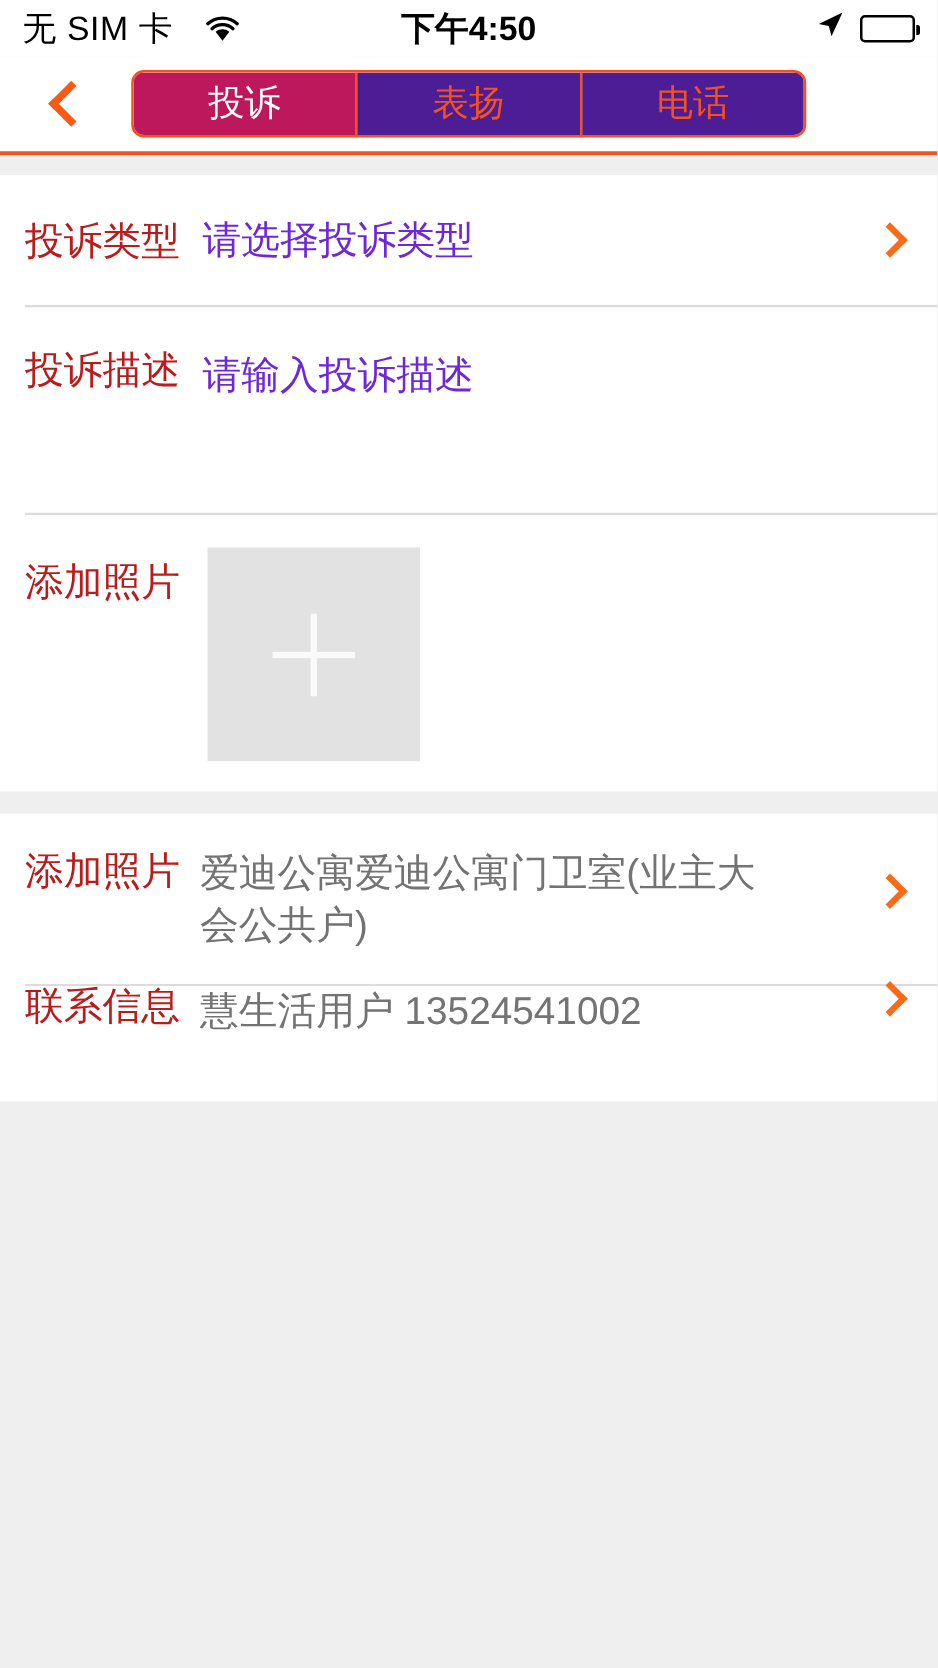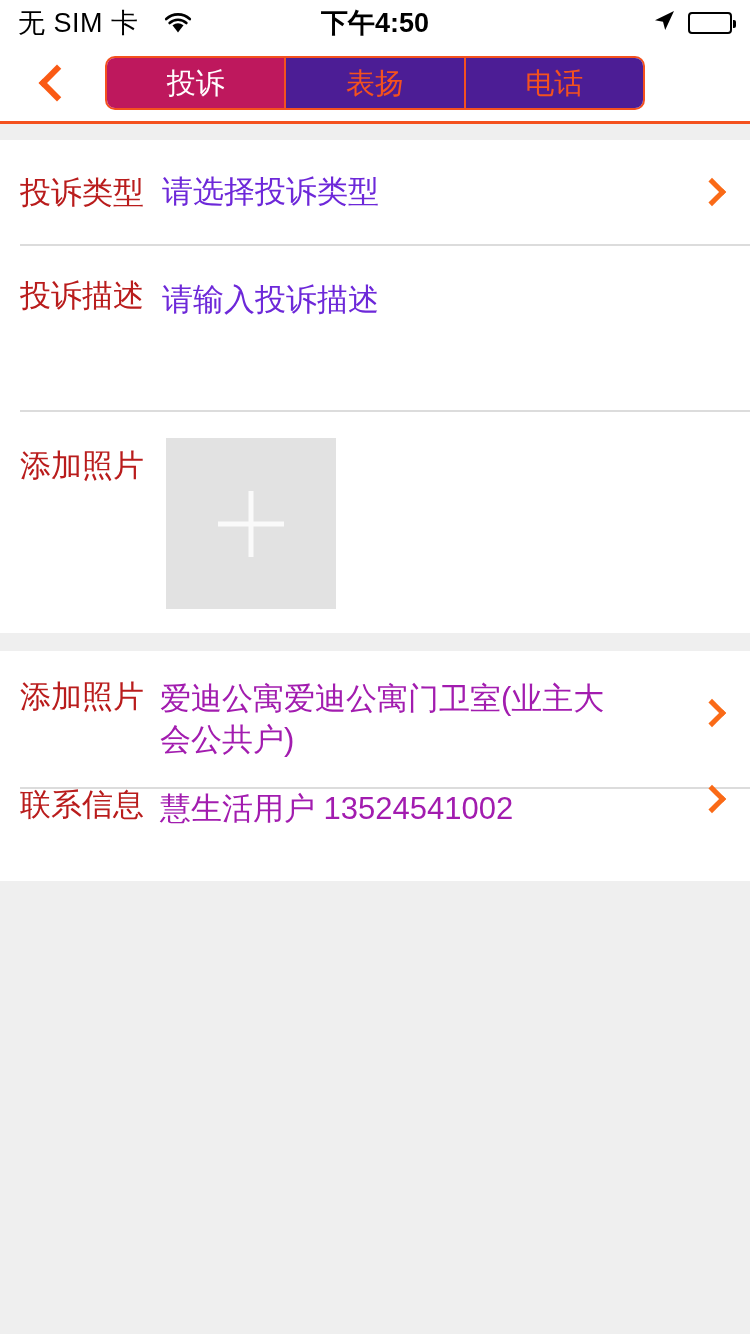--- a/index.html
+++ b/index.html
@@ -144,21 +144,21 @@
     font-size: 31px;
     color: #b91c1c;
     white-space: nowrap;
     line-height: 1;
   }
   .value {
     font-size: 31px;
     color: #6d28d9;
     line-height: 1.32;
   }
-  .value.filled { color: #a21caf; }
+  .value.filled { color: #737373; }
 
   .chev-right {
     width: 20px; height: 20px;
     border-top: 5px solid #fa6a17;
     border-right: 5px solid #fa6a17;
     transform: rotate(45deg);
   }
 
   
   .row-type {

